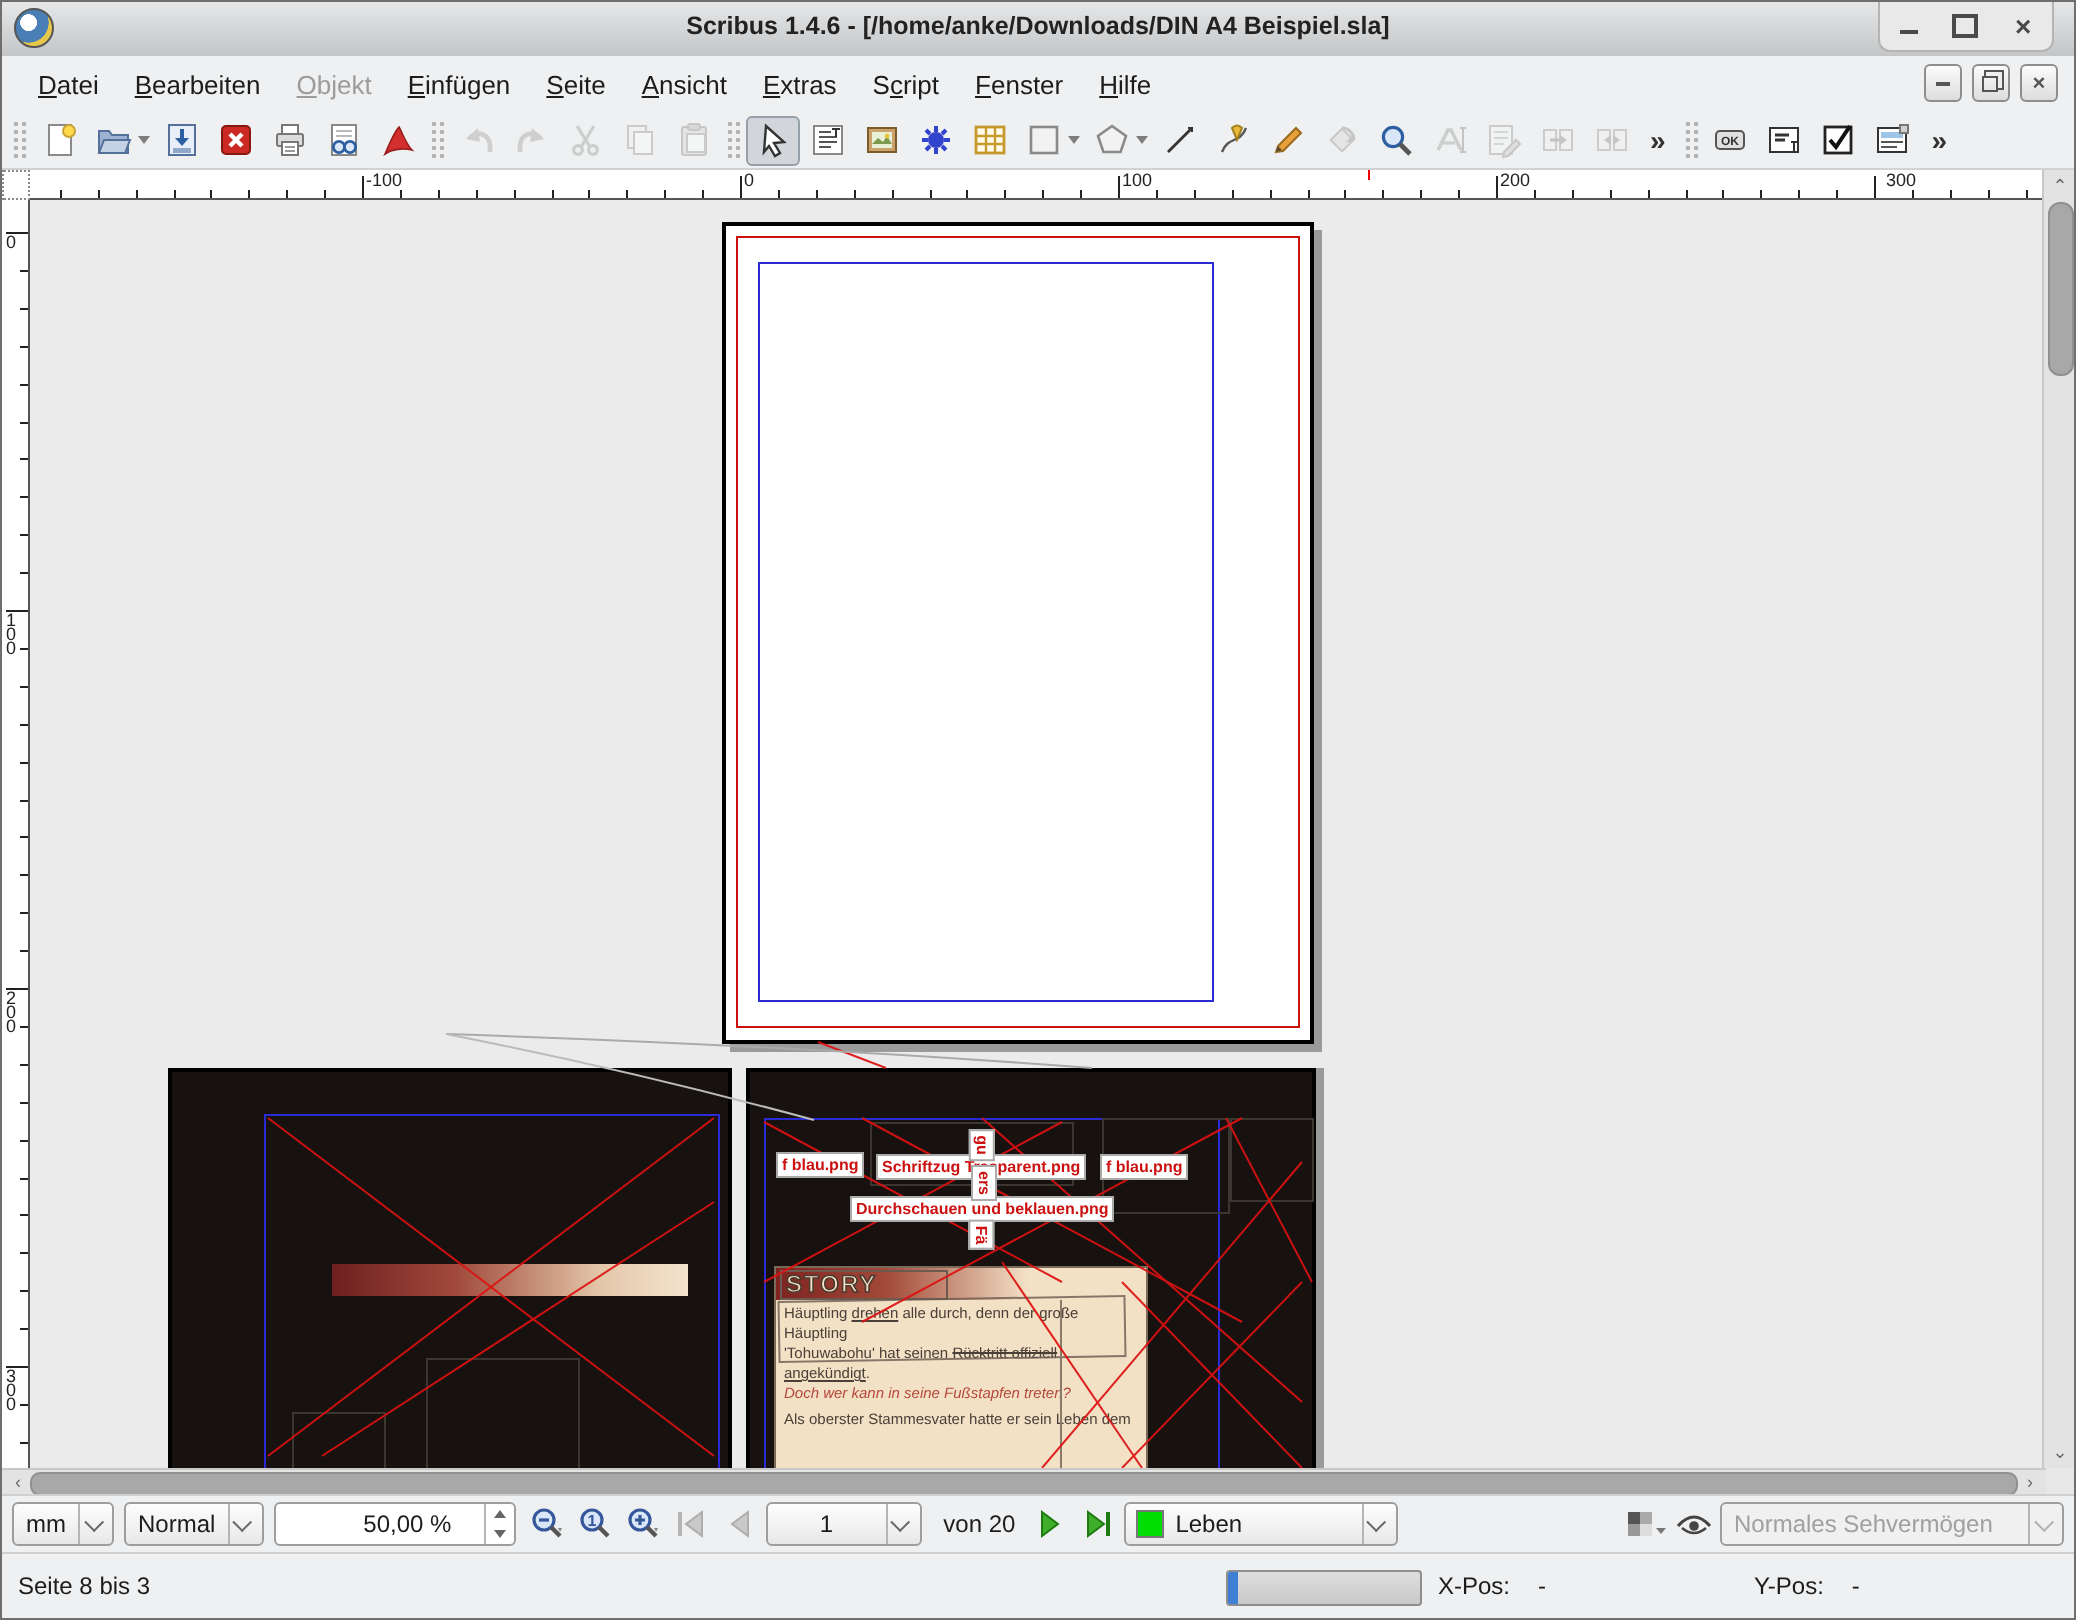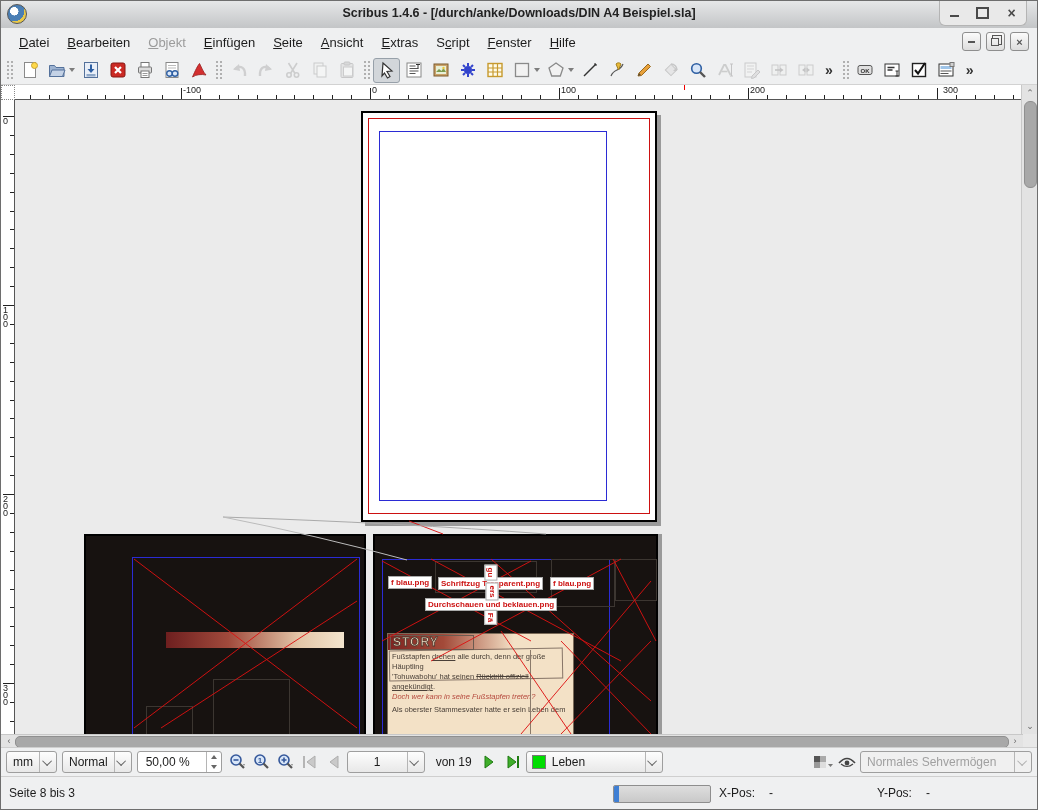--- a/index.html
+++ b/index.html
@@ -99,21 +99,21 @@
   .bottombar{position:absolute;left:0;top:746px;width:100%;height:29px;background:#eff0f1;
     border-top:1px solid #cfcfcf;display:flex;align-items:center;padding:0 5px;box-sizing:border-box;font-size:12px;}
   .combo{height:22px;border:1px solid #9e9e9e;border-radius:3px;background:linear-gradient(#fdfdfd,#e8e8e8);
     display:flex;align-items:center;margin-right:5px;box-sizing:border-box;}
   .combo .ct{padding:0 6px;white-space:nowrap;}
   .combo .ca{width:16px;height:100%;border-left:1px solid #b5b5b5;display:flex;align-items:center;justify-content:center;}
   .chev{width:6px;height:6px;border-left:1.6px solid #666;border-bottom:1.6px solid #666;transform:rotate(-45deg) translateY(-2px);}
   .combo.disabled{color:#a0a0a0;background:#f0f0f0;}
   .combo.disabled .chev{border-color:#b0b0b0;}
   .spin{height:22px;border:1px solid #9e9e9e;border-radius:3px;background:#fff;display:flex;align-items:center;margin-right:5px;box-sizing:border-box;}
-  .spin .ct{padding:0 8px;min-width:52px;}
+  .spin .ct{padding:0 8px;min-width:52px;margin-left:36px;}
   .spin .btns{width:14px;height:100%;border-left:1px solid #b5b5b5;display:flex;flex-direction:column;}
   .spin .btns div{flex:1;display:flex;align-items:center;justify-content:center;}
   .tri-up{width:0;height:0;border-left:3.5px solid transparent;border-right:3.5px solid transparent;border-bottom:4px solid #666;}
   .tri-dn{width:0;height:0;border-left:3.5px solid transparent;border-right:3.5px solid transparent;border-top:4px solid #666;}
   .bicon{width:22px;height:22px;display:flex;align-items:center;justify-content:center;margin-right:2px;}
   .navtxt{margin:0 6px;white-space:nowrap;}
   .swatch{width:12px;height:12px;border:1px solid #777;margin-left:5px;}
   .bspacer{flex:1;}
   
   .statusbar{position:absolute;left:0;top:775px;width:100%;height:35px;background:#eff0f1;border-top:1px solid #cfcfcf;font-size:12px;}
@@ -125,21 +125,21 @@
   .sb-y{position:absolute;left:876px;top:9px;}
   .sb-val{margin-left:14px;}
 </style>
 </head>
 <body>
 
 <div class="window">
 
   <div class="titlebar">
     <div class="app-icon"></div>
-    <div class="title-text">Scribus 1.4.6 - [/durch/anke/Downloads/DIN A4 Beispiel.sla]</div>
+    <div class="title-text">Scribus 1.4.6 - [/home/anke/Downloads/DIN A4 Beispiel.sla]</div>
     <div class="win-btns">
       <div class="wb">
           <div class="bar"></div>
         </div>
       <div class="wb">
           <div class="sq"></div>
         </div>
       <div class="wb">
           <span class="x">×</span>
         </div>
@@ -535,21 +535,21 @@
       <div class="faint-rect" style="left:240px;top:23px;width:40px;height:40px;"></div>
 
       <div class="story">
         <div class="story-head">
           <div class="box"></div>
           <div class="story-title">STORY</div>
         </div>
         <div class="story-skew"></div>
         <div class="story-col"></div>
         <div class="story-body" id="storybody">
-            <div><span>Fußstapfen </span><span class="u">drehen</span><span> alle durch, denn der große Häuptling</span></div>
+            <div><span>Häuptling </span><span class="u">drehen</span><span> alle durch, denn der große Häuptling</span></div>
             <div><span>'Tohuwabohu' hat seinen </span><span class="s">Rücktritt offiziell</span><span> </span><span class="u">angekündigt</span><span>.</span></div>
             <div><span class="r">Doch wer kann in seine Fußstapfen treten?</span></div>
             <div style="margin-top: 3px;"><span>Als oberster Stammesvater hatte er sein Leben dem</span></div>
           </div>
       </div>
     </div>
 
     <svg class="lines-overlay" width="1008" height="634" viewBox="0 0 1008 634">
       <g stroke="#dd1111" stroke-width="1" opacity="0.92">
         <line x1="119" y1="459" x2="342" y2="628"></line>
@@ -651,21 +651,21 @@
       <svg width="20" height="20">
           <path d="M14 4l-8 6 8 6z" fill="#c9c9c9" stroke="#adadad"></path>
         </svg>
     </div>
     <div class="combo" style="width:78px;justify-content:space-between;">
       <span class="ct" style="margin:0 auto;">1</span>
       <span class="ca">
           <span class="chev"></span>
         </span>
     </div>
-    <span class="navtxt">von 19</span>
+    <span class="navtxt">von 20</span>
     <div class="bicon">
       <svg width="20" height="20">
           <path d="M6 4l8 6-8 6z" fill="#3fae2a" stroke="#1f7a12"></path>
         </svg>
     </div>
     <div class="bicon">
       <svg width="20" height="20">
           <path d="M5 4l8 6-8 6z" fill="#3fae2a" stroke="#1f7a12"></path>
           <path d="M15 4v12" stroke="#1f7a12" stroke-width="2"></path>
         </svg>

